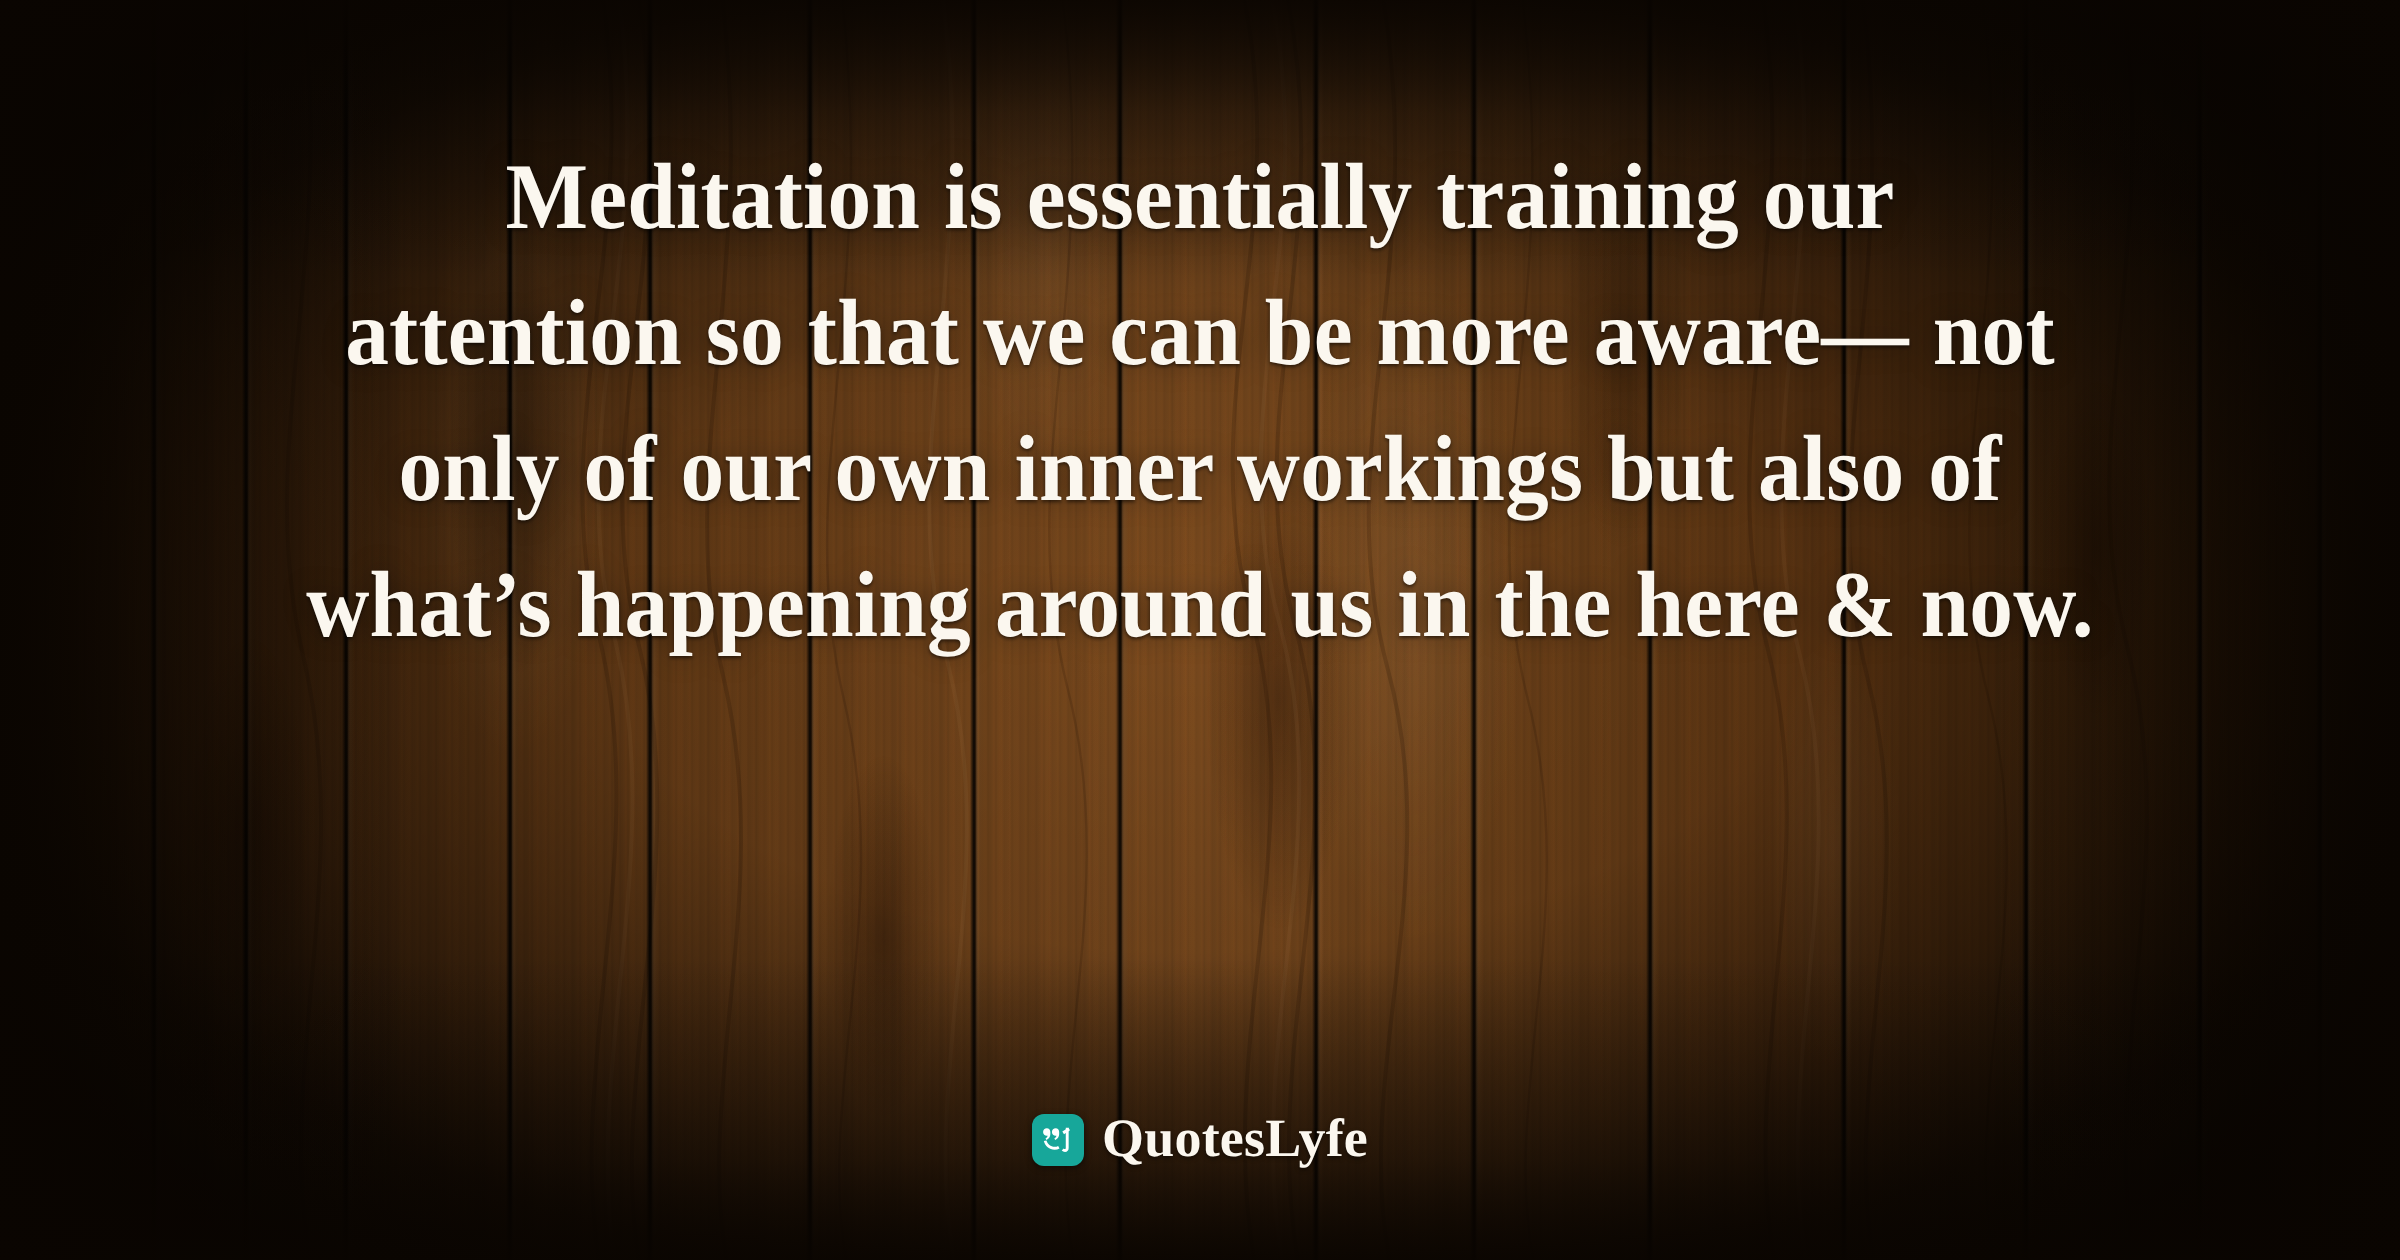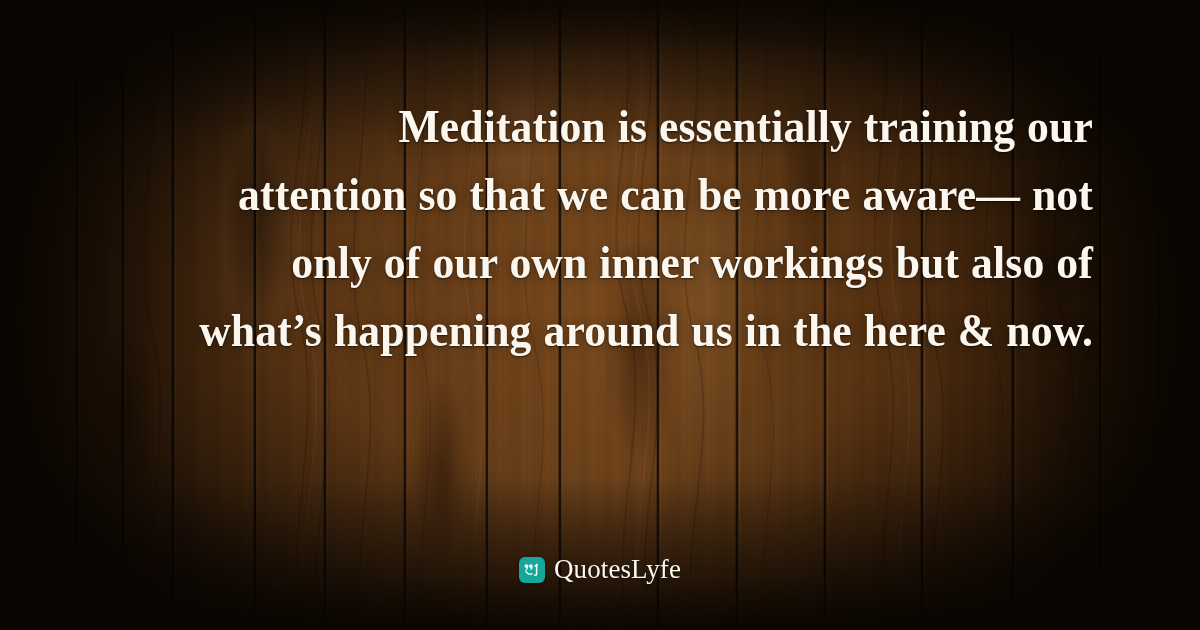--- a/index.html
+++ b/index.html
@@ -140,22 +140,22 @@
     inset: 0;
     display: flex;
     flex-direction: column;
     align-items: center;
     justify-content: flex-start;
   }
 
   .quote-block {
     width: 1060px;
     margin: 0 auto;
-    padding-top: 92px;
-    text-align: right;
+    padding-top: 65px;
+    text-align: center;
   }
 
   .quote-text {
     font-family: "Liberation Serif", "DejaVu Serif", serif;
     font-weight: 700;
     font-size: 47px;
     line-height: 68px;
     color: #fbf7ef;
     letter-spacing: .1px;
     word-spacing: 1px;
@@ -184,21 +184,21 @@
     display: flex;
     align-items: center;
     justify-content: center;
     box-shadow: 0 1px 3px rgba(0,0,0,.5);
     flex: 0 0 auto;
   }
   .brand-mark svg { display:block; }
 
   .brand-name {
     font-family: "Liberation Serif", "DejaVu Serif", serif;
-    font-weight: 400;
+    font-weight: 700;
     font-size: 27px;
     line-height: 27px;
     color: #fbf7ef;
     letter-spacing: .1px;
     text-shadow: 0 1px 2px rgba(0,0,0,.55);
   }
 </style>
 </head>
 <body>
 

